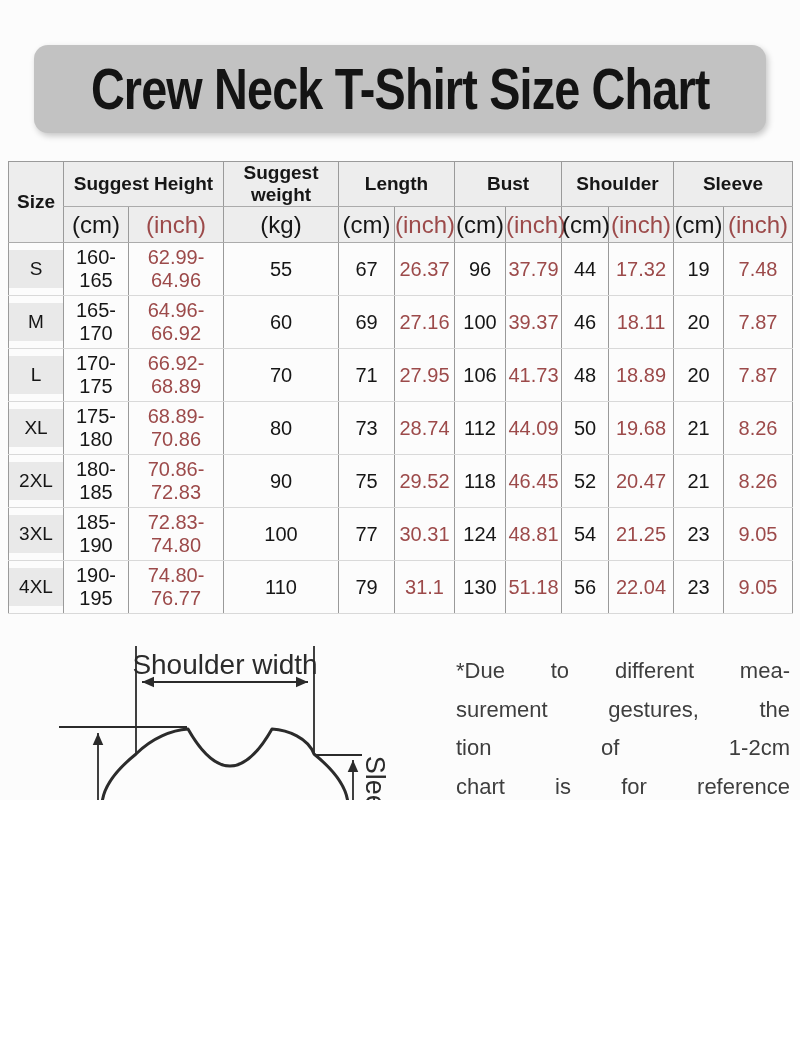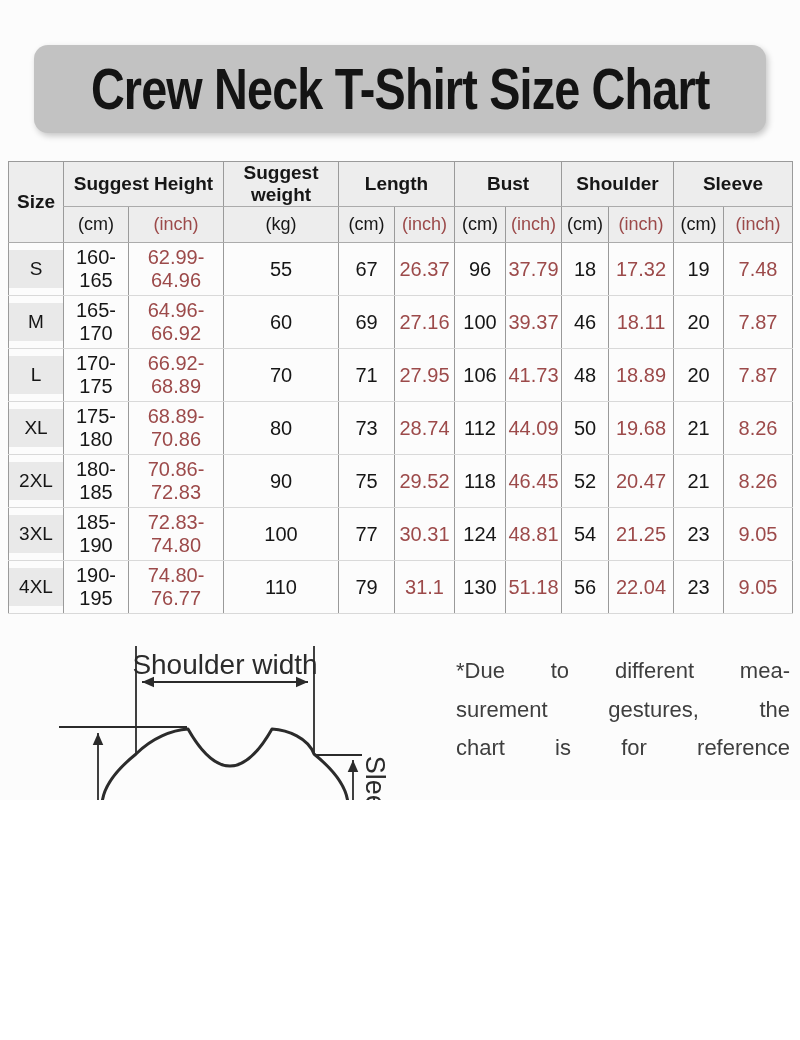--- a/index.html
+++ b/index.html
@@ -31,21 +31,21 @@
   .size-table th,.size-table td{
     box-sizing:border-box;text-align:center;vertical-align:middle;
     border-left:1px solid var(--line-dark,#9a9a9a);
     color:var(--ink,#161616);padding:0;
   }
   .size-table thead th{
     background:var(--header-bg,#ededed);
     border-bottom:1px solid #ababab;
   }
   .size-table thead tr.grp th{height:40px;font-size:19px;font-weight:600;}
-  .size-table thead tr.units th{height:36px;font-size:18px;font-weight:400;}
+  .size-table thead tr.units th{height:36px;font-size:24px;font-weight:400;}
   .size-table tbody td{
     height:53px;font-size:20px;font-weight:400;
     border-bottom:1px solid var(--line-light,#dadada);
   }
   .size-table .in{color:var(--accent,#9c4a4a);margin-left:29px;}
   .size-cell{padding:7px 0 !important;}
   .sizeblk{
     height:100%;background:var(--size-cell-bg,#e9e9e9);
     display:flex;align-items:center;justify-content:center;font-size:19px;
   }
@@ -116,21 +116,21 @@
         <td class="size-cell">
             <div class="sizeblk">S</div>
           </td>
         <td>160-165</td>
         <td class="in">62.99-64.96</td>
         <td>55</td>
         <td>67</td>
         <td class="in">26.37</td>
         <td>96</td>
         <td class="in">37.79</td>
-        <td>18</td>
+        <td>44</td>
         <td class="in">17.32</td>
         <td>19</td>
         <td class="in">7.48</td>
       </tr>
       <tr>
         <td class="size-cell">
             <div class="sizeblk">M</div>
           </td>
         <td>165-170</td>
         <td class="in">64.96-66.92</td>
@@ -264,17 +264,18 @@
 
     <line class="guide" x1="29" y1="97" x2="157" y2="97"></line>
     <line class="guide" x1="34" y1="371" x2="210" y2="377"></line>
     <line class="meas" x1="68" y1="103" x2="68" y2="366" marker-start="url(#arr)" marker-end="url(#arr)"></line>
     <text x="42" y="258" text-anchor="middle" font-size="31" transform="rotate(90 42 258)">Length</text>
   </svg>
 
   <div class="note">
     <div class="ln">*Due to different mea-</div>
     <div class="ln">surement gestures, the</div>
+    <div class="ln">tion of 1-2cm</div>
     <div class="ln">chart is for reference</div>
     <div class="ln last">stand!</div>
   </div>
 
 </div>
 
 </body></html>

